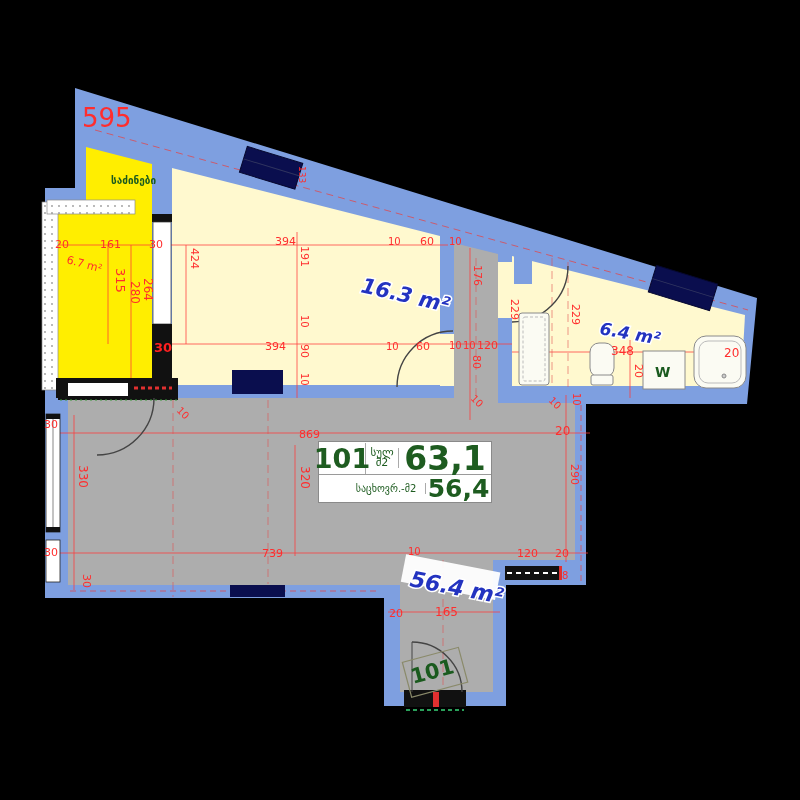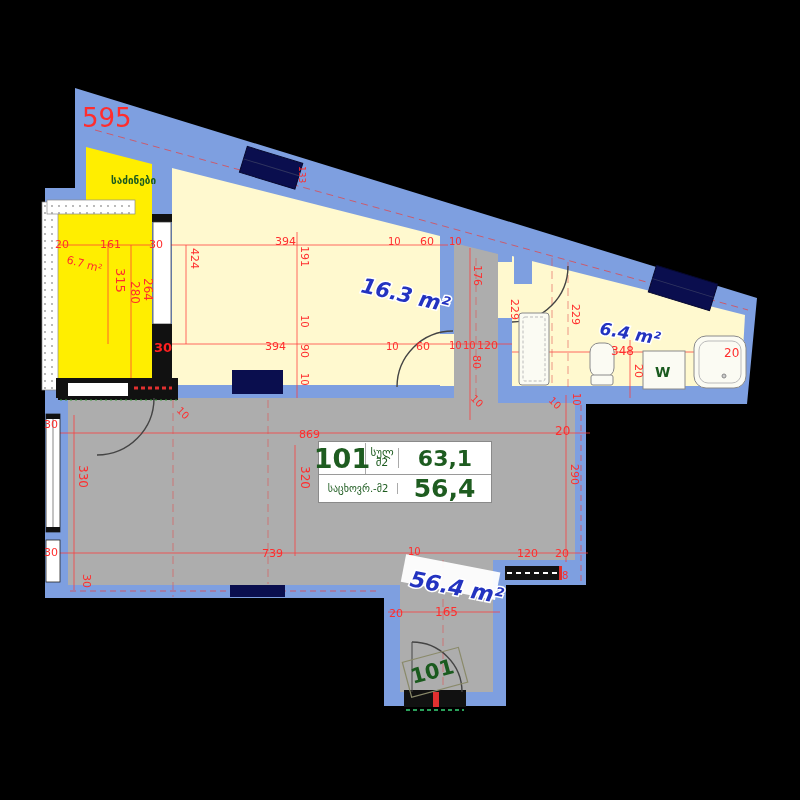--- a/index.html
+++ b/index.html
@@ -11,23 +11,23 @@
   svg text.b{fill:#2333C0;font-style:italic;font-weight:bold;paint-order:stroke;stroke:#FFFFFF;stroke-width:3px;}
   svg text.g{fill:#1A5A1E;font-weight:bold;}
   svg text.g101{fill:#1A5A1E;font-weight:bold;}
   
   #infoTable{position:absolute;left:318px;top:441px;width:172px;background:#FFFFFF;border:1px solid #8a8a8a;color:#1E5C20;}
   #infoTable .row{display:flex;align-items:center;border-top:1px solid #9a9a9a;}
   #infoTable .row:first-child{border-top:none;}
   .cell{display:flex;align-items:center;justify-content:center;}
   #aptNum{font-size:27px;font-weight:bold;width:46px;border-right:1px solid #aaa;justify-content:center;}
   .ulab{width:32px;flex-direction:column;font-size:11px;line-height:10px;border-right:1px solid #aaa;text-align:center;}
-  .val{flex:1;font-size:22px;font-weight:bold;justify-content:center;}
+  .val{flex:1;font-size:33px;font-weight:bold;justify-content:center;}
   .val2{flex:1;font-size:25px;font-weight:bold;justify-content:center;}
-  .rlab{width:78px;font-size:10px;justify-content:center;border-right:1px solid #aaa;}
+  .rlab{width:78px;font-size:10px;justify-content:center;border-right:1px solid #aaa;padding-left:28px;}
   .r1{height:32px;} .r2{height:27px;} .r3{height:26px;}
 </style>
 </head>
 <body>
 
 <div id="stage">
   <svg id="plansvg" width="800" height="800" viewBox="0 0 800 800">
     <defs>
       <pattern id="hatch" width="7" height="7" patternUnits="userSpaceOnUse">
         <rect width="7" height="7" fill="#FFFFFF"></rect>

